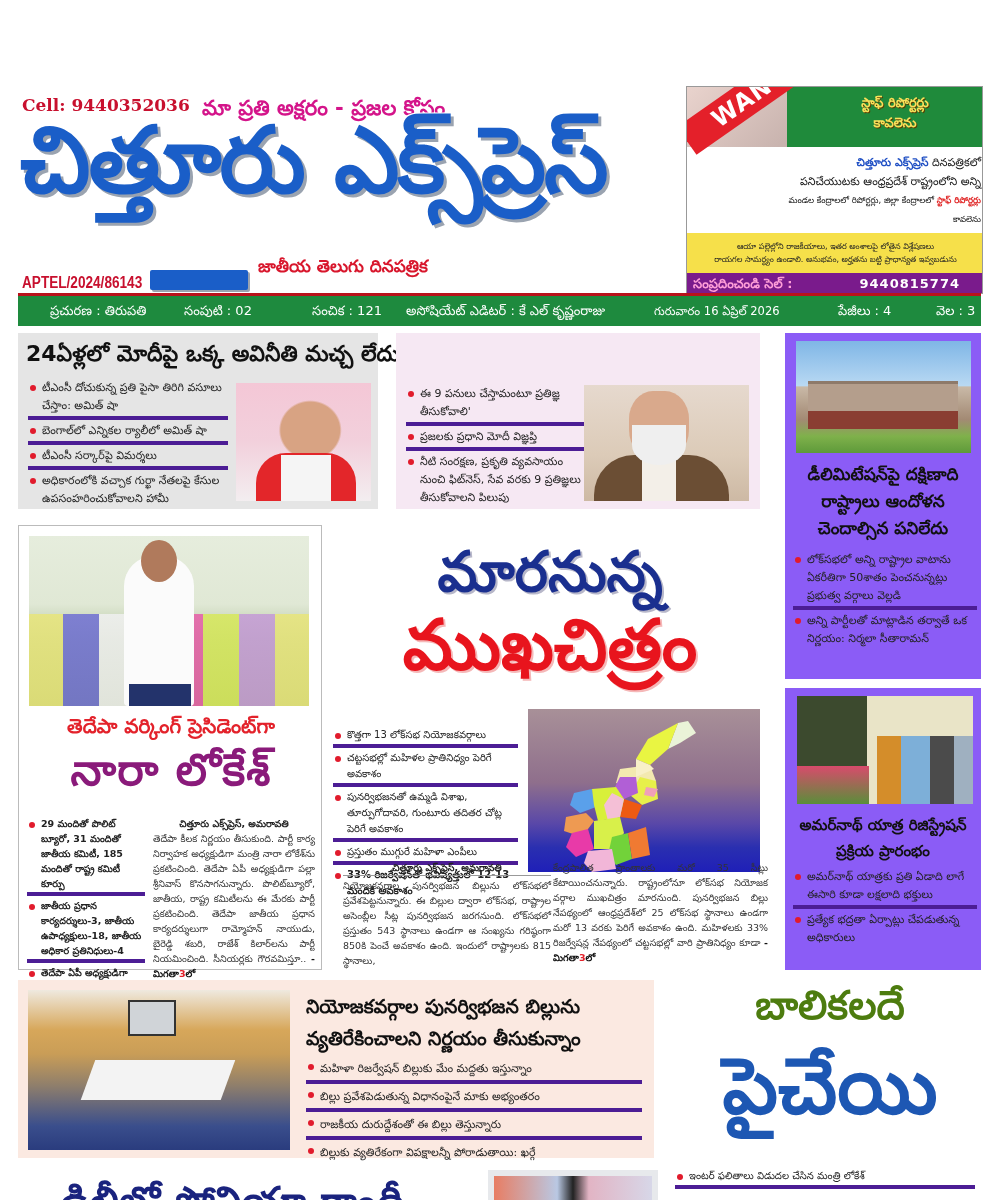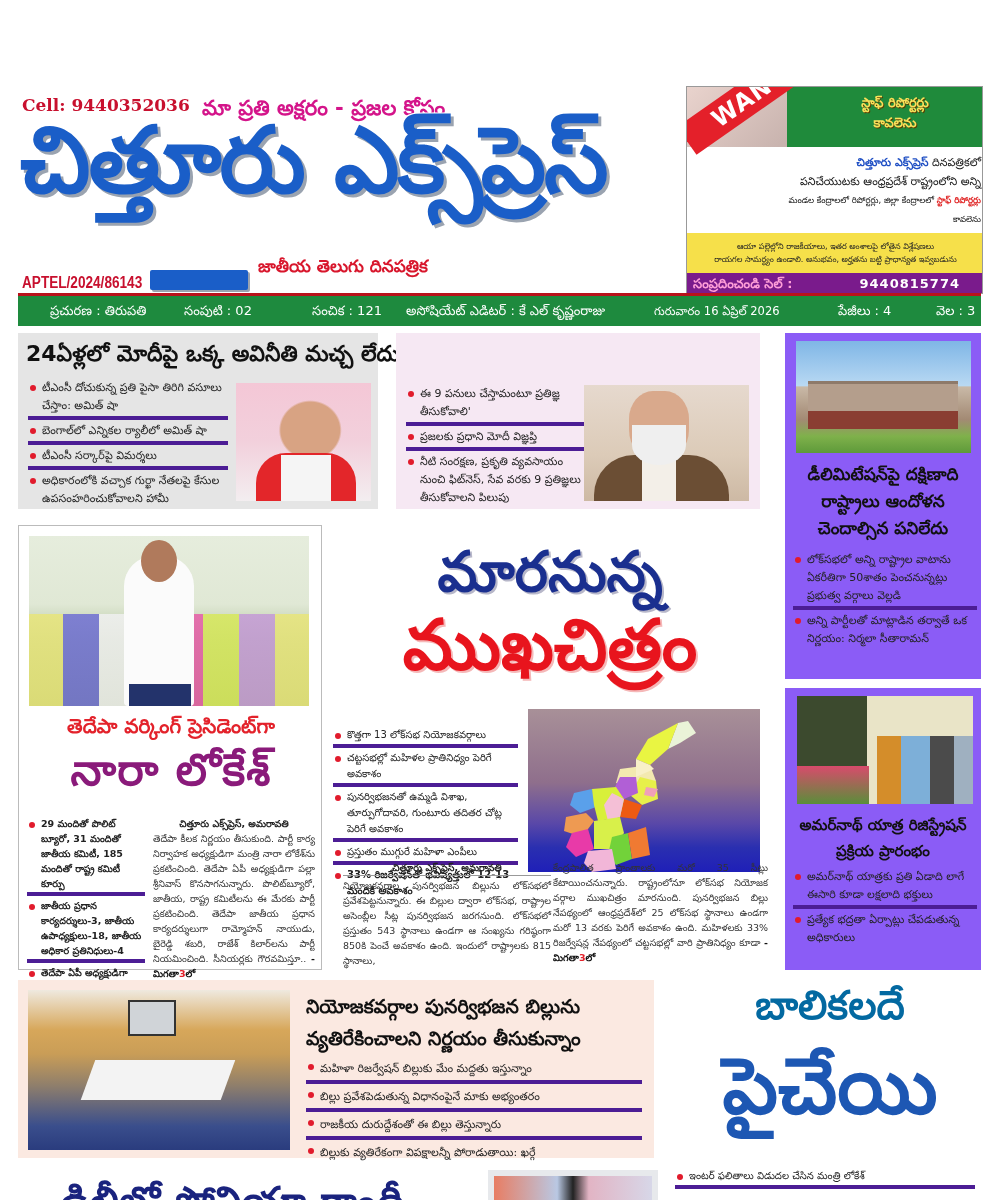--- a/index.html
+++ b/index.html
@@ -111,21 +111,21 @@
   
   .s6 { left: 18px; top: 980px; width: 636px; height: 178px; background: #fbe9e1; }
   .s6 .photo { left: 10px; top: 10px; width: 262px; height: 160px; background: linear-gradient(180deg,#efe9df 0%,#d7a75a 25%,#c99d57 40%,#8e7e6c 60%,#3a4e8c 85%,#2a3c7e 100%); }
   .s6 .photo .tv { position: absolute; left: 100px; top: 10px; width: 48px; height: 36px; background: #d0d4d8; border: 2px solid #333; }
   .s6 .photo .table { position: absolute; left: 60px; top: 70px; width: 140px; height: 40px; background: #f3f3f3; transform: skewX(-20deg); }
   .s6 .headline { position: absolute; left: 288px; top: 10px; width: 344px; font-size: 19px; line-height: 32px; }
   .s6 .list { position: absolute; left: 288px; top: 78px; width: 336px; }
   .s6 .list .bul { font-size: 11px; line-height: 21px; }
 
   
-  .bal1 { left: 670px; top: 982px; width: 320px; text-align: center; font-size: 40px; font-weight: bold; color: #0369a1; }
+  .bal1 { left: 670px; top: 982px; width: 320px; text-align: center; font-size: 40px; font-weight: bold; color: #4d7c0f; }
   .bal2 { left: 670px; top: 1040px; width: 320px; text-align: center; font-size: 78px; font-weight: bold; color: #1d57b3; line-height: 1.2; }
   .ballist { left: 675px; top: 1168px; width: 300px; }
   .ballist .bul { font-size: 10px; line-height: 16px; }
 
   
   .btm-head { left: 60px; top: 1178px; font-size: 40px; font-weight: bold; color: #1a237e; white-space: nowrap; }
   .btm-photo { left: 488px; top: 1170px; width: 170px; height: 30px; background: #e7e9ec; }
   .btm-photo .inner { position: absolute; left: 6px; top: 6px; width: 158px; height: 24px; background: linear-gradient(90deg,#e87d63 0%,#b9c8e3 40%,#222 50%,#e2b4c4 60%,#d7d7e8 100%); }
 </style>
 </head>

